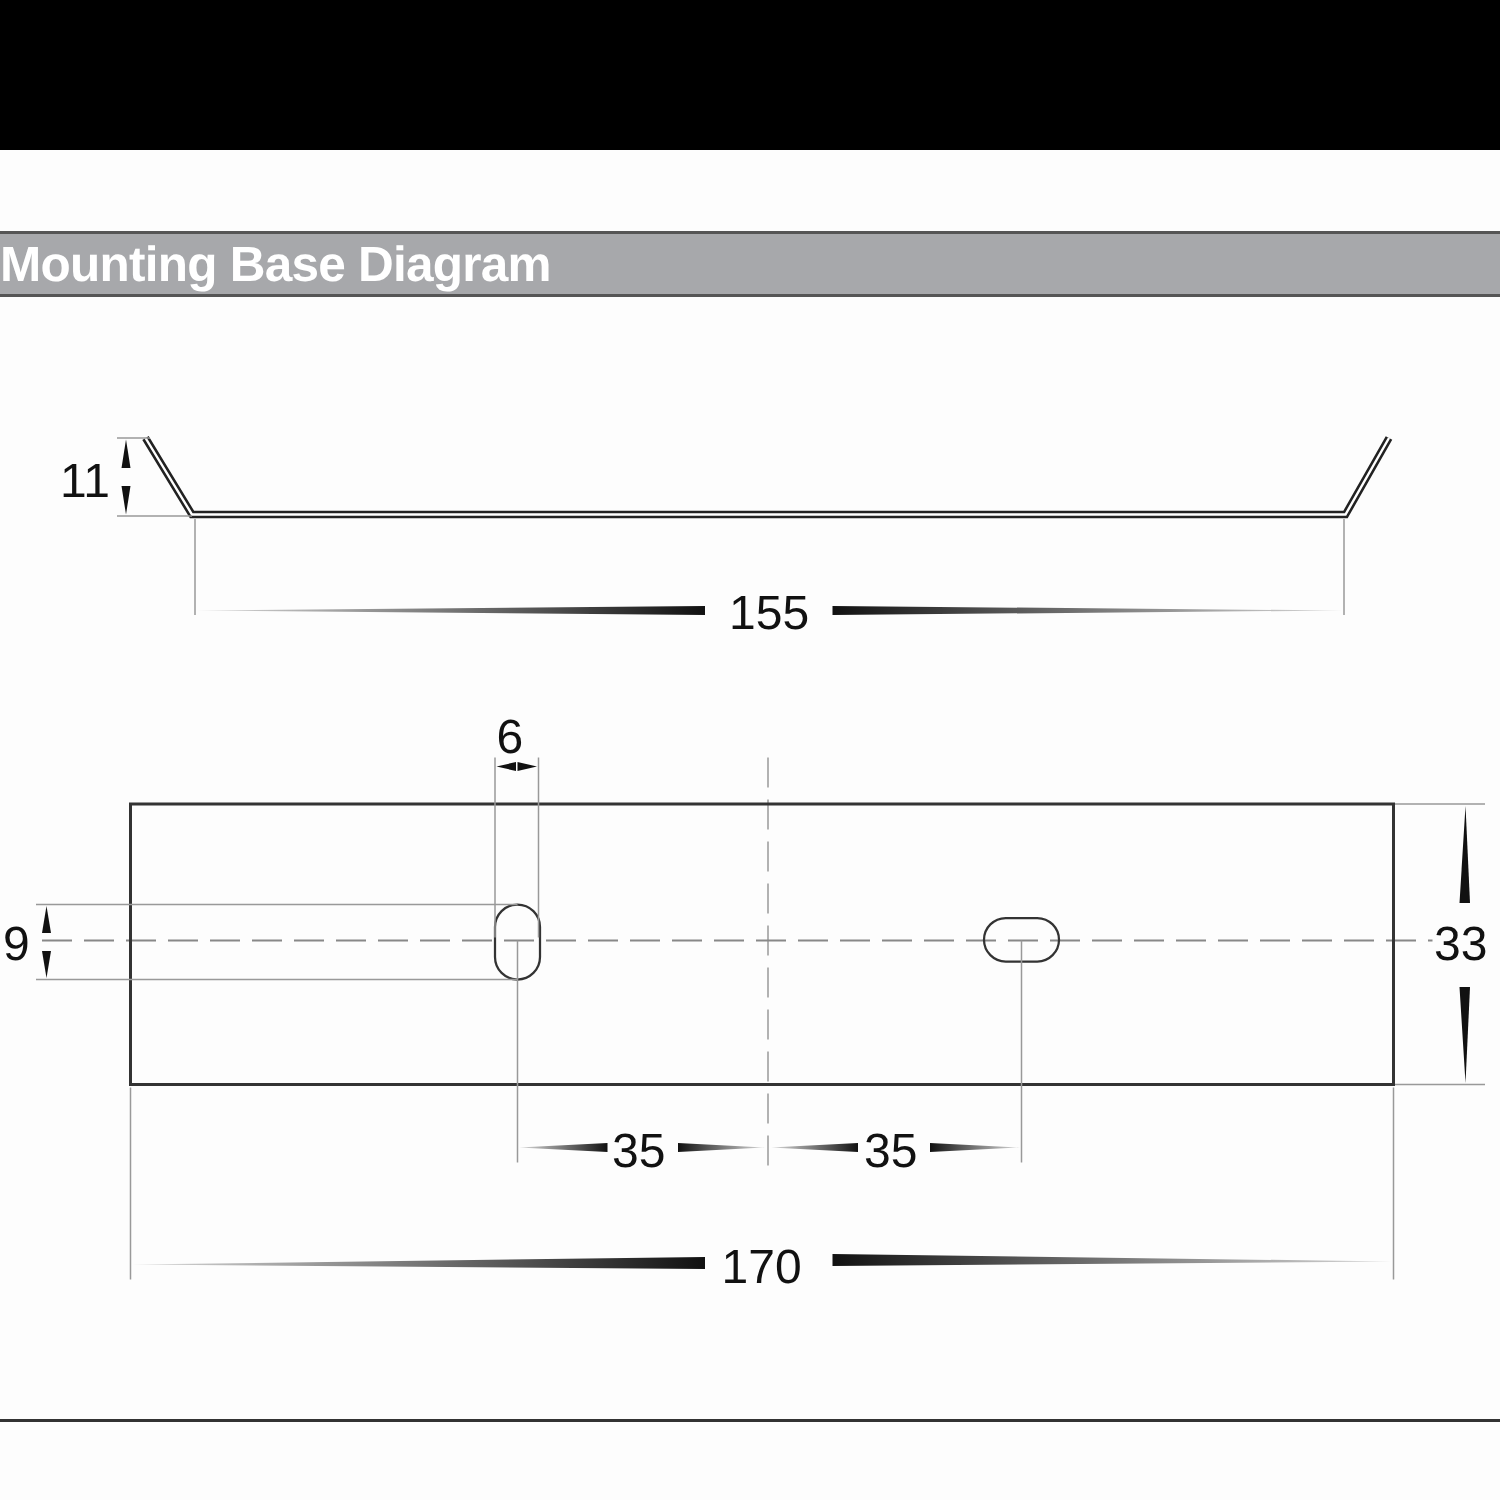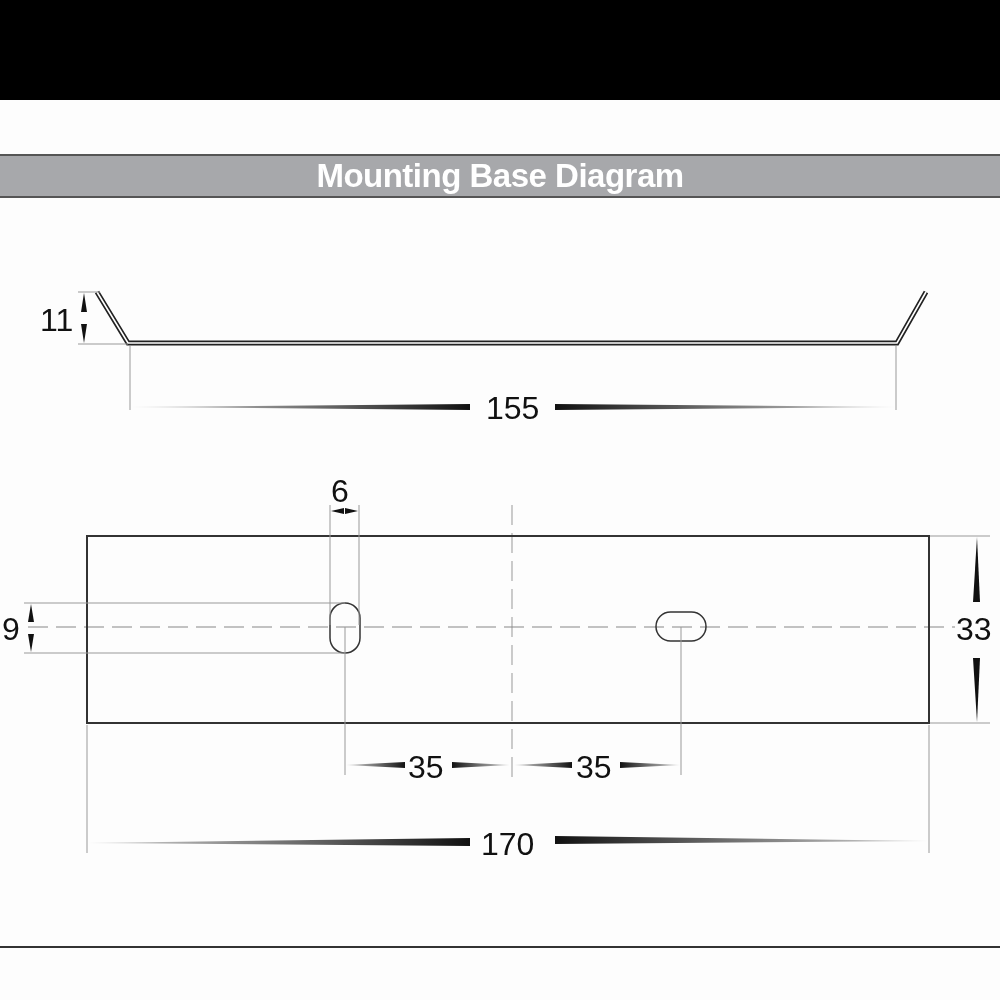--- a/index.html
+++ b/index.html
@@ -1,18 +1,18 @@
 <!DOCTYPE html>
 <html><head>
 <meta charset="utf-8">
 <style>
   html, body { margin: 0; padding: 0; }
   body { width: 1000px; height: 1000px; background: #fdfdfd; position: relative; overflow: hidden; font-family: "Liberation Sans", sans-serif; }
   .top-bar { position: absolute; left: 0; top: 0; width: 1000px; height: 100px; background: #000; }
-  .title-band { position: absolute; left: 0; top: 154px; width: 1000px; height: 44px; background: #a7a8ab; border-top: 2px solid #555; border-bottom: 2px solid #555; box-sizing: border-box; display: flex; align-items: center; justify-content: center; }
+  .title-band { position: absolute; left: 0; top: 154px; width: 1000px; height: 44px; background: #a7a8ab; border-top: 2px solid #555; border-bottom: 2px solid #555; box-sizing: border-box; display: flex; align-items: center; }
   .title-text { color: #fff; font-family: "Liberation Sans", sans-serif; font-weight: bold; font-size: 33px; letter-spacing: -0.5px; }
   .bottom-rule { position: absolute; left: 0; top: 946px; width: 1000px; height: 2px; background: #333; }
   svg.drawing { position: absolute; left: 0; top: 0; }
   .dim-text { font-family: "Liberation Sans", sans-serif; font-size: 32px; fill: #111; }
 </style>
 </head>
 <body>
 
 <div class="top-bar"></div>
 

